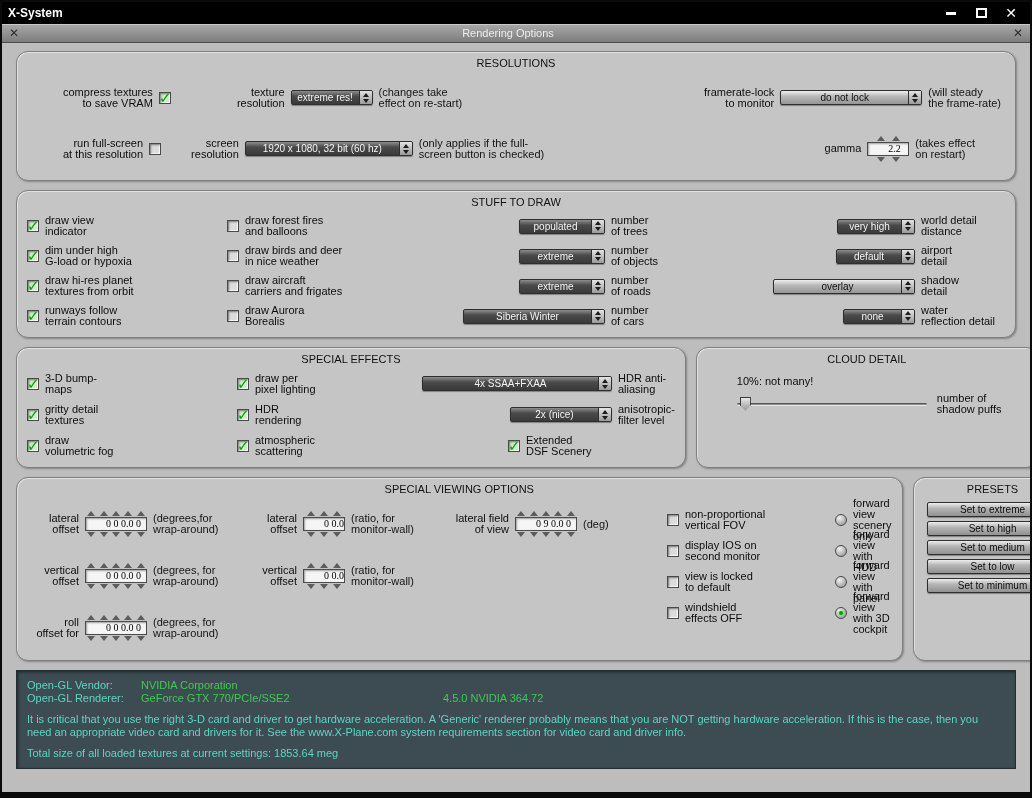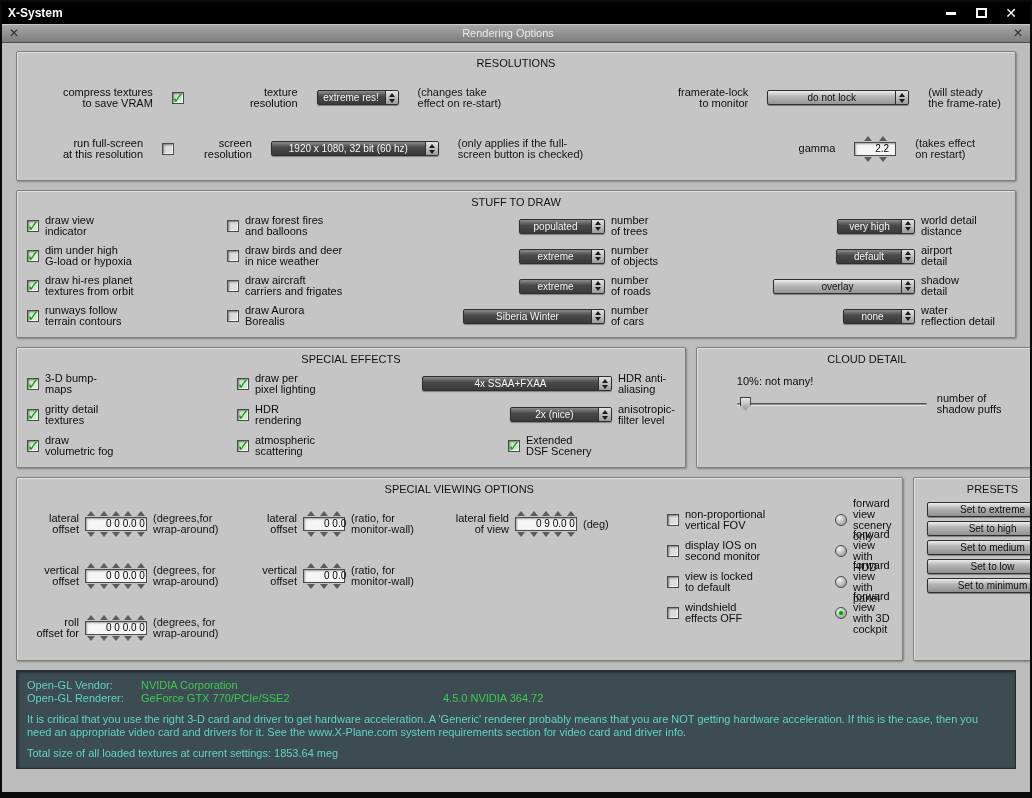--- a/index.html
+++ b/index.html
@@ -10,46 +10,46 @@
 .title{font-size:12px;font-weight:bold}
 .winbtns{margin-left:auto;display:flex;gap:12px;align-items:center;padding-right:4px}
 .winbtn{width:18px;height:15px;display:flex;align-items:center;justify-content:center;cursor:pointer}
 .g-min{width:10px;height:3px;background:#fff}
 .g-max{width:11px;height:10px;border:2px solid #fff}
 .g-x{color:#fff;font-size:14px;font-weight:bold;line-height:1}
 .subbar{height:19px;flex:none;background:linear-gradient(#a9a9a9,#7d7d7d);border-bottom:1px solid #4c4c4c;box-shadow:inset 0 1px 0 #c9c9c9;display:flex;align-items:center;justify-content:space-between;font-size:11px;position:relative}
 .subbar .sx{color:#2d2d2d;font-size:12px;font-weight:bold;padding:0 7px;cursor:pointer;z-index:2}
 .subbar .stitle{position:absolute;left:0;right:16px;text-align:center;color:#ececec;pointer-events:none}
 .content{flex:1;padding:8px 14px 8px;display:flex;flex-direction:column;gap:9px;background:#bdbdbd;overflow:hidden}
-.grp{background:#c5c5c5;border:1px solid #7f7f7f;border-radius:2px;box-shadow:inset 1px 1px 0 #e2e2e2,1px 1px 2px rgba(0,0,0,.3);padding:3px 10px 6px}
+.grp{background:#c5c5c5;border:1px solid #7f7f7f;border-radius:12px;box-shadow:inset 1px 1px 0 #e2e2e2,1px 1px 2px rgba(0,0,0,.3);padding:3px 10px 6px}
 .gtitle{text-align:center;font-size:11px;color:#111;height:17px;line-height:17px}
 .lbl{font-size:11px;line-height:11px;color:#0d0d0d;white-space:pre-line}
 .r{text-align:right}
 .note{color:#141414}
-.fgroup{display:flex;align-items:center;gap:19px}
+.fgroup{display:flex;align-items:center;gap:6px}
 .cb{width:12px;height:12px;flex:none;background:#dcdcdc;border:1px solid #4a4a4a;box-shadow:inset 1px 1px 2px rgba(0,0,0,.45),inset -1px -1px 1px #fff;position:relative;cursor:pointer}
 .cb.on{background:#cfe9cb}
 .cb.on::after{content:"\2713";position:absolute;left:-1px;top:-4px;font-size:15px;font-weight:bold;color:var(--green,#00a300)}
 .radio{width:12px;height:12px;flex:none;border-radius:50%;border:1px solid #4a4a4a;background:radial-gradient(circle at 35% 30%,#f2f2f2,#8a8a8a);position:relative;cursor:pointer}
 .radio.on::after{content:"";position:absolute;left:3px;top:3px;width:4px;height:4px;border-radius:50%;background:var(--green,#00a300);box-shadow:0 0 2px #2f2}
 .dd{display:flex;align-items:stretch;height:15px;border:1px solid #2e2e2e;border-radius:2px;box-shadow:0 1px 1px rgba(0,0,0,.35);cursor:pointer;flex:none}
 .dd .t{flex:1;font-size:10px;line-height:13px;text-align:center;padding:0 3px;white-space:nowrap;overflow:hidden}
 .dd.dark{background:linear-gradient(#8d8d8d,#4a4a4a 40%,#3a3a3a)}
 .dd.dark .t{color:#f4f4f4}
 .dd.light{background:linear-gradient(#efefef,#b9b9b9 40%,#969696)}
 .dd.light .t{color:#101010}
 .dd .arr{width:13px;flex:none;border-left:1px solid #2e2e2e;background:linear-gradient(#e3e3e3,#9b9b9b);display:flex;flex-direction:column;align-items:center;justify-content:center;gap:2px;border-radius:0 1px 1px 0}
 .tri-u{width:0;height:0;border-left:3px solid transparent;border-right:3px solid transparent;border-bottom:4px solid #1c1c1c}
 .tri-d{width:0;height:0;border-left:3px solid transparent;border-right:3px solid transparent;border-top:4px solid #1c1c1c}
 .wheel{display:flex;flex-direction:column;align-items:center;gap:1px;flex:none}
 .wrow{display:flex;justify-content:space-around;align-items:flex-end}
 .w5 .wrow{width:62px}.w3 .wrow{width:40px}.wg .wrow{width:30px}
 .au{width:0;height:0;border-left:4px solid transparent;border-right:4px solid transparent;border-bottom:5px solid #5c5c5c}
 .ad{width:0;height:0;border-left:4px solid transparent;border-right:4px solid transparent;border-top:5px solid #5c5c5c}
-.wbox{background:#f5f5f5;border:1px solid #4a4a4a;box-shadow:inset 1px 1px 2px rgba(0,0,0,.35);font-family:Liberation Sans, sans-serif;font-size:10px;line-height:12px;padding:0 20px;text-align:center;white-space:nowrap}
+.wbox{background:#f5f5f5;border:1px solid #4a4a4a;box-shadow:inset 1px 1px 2px rgba(0,0,0,.35);font-family:Liberation Serif, serif;font-size:10px;line-height:12px;padding:0 20px;text-align:center;white-space:nowrap}
 .w5 .wbox{width:62px}.w3 .wbox{width:40px}.wg .wbox{width:30px}
 .res-row{display:flex;align-items:center;height:51px}
 .stuff{display:flex}
 .scol1{width:200px}.scol2{width:228px}.scol3{width:300px}.scol4{flex:1}
 .cbrow,.ddrow,.radrow{display:flex;align-items:center;gap:6px;height:30px}
 .dd-slot{width:150px;display:flex;justify-content:flex-end;flex:none}
 .fx{display:flex}
 .fxc1{width:210px}.fxc2{width:185px}.fxc3{flex:1}
 .fx .cbrow,.fx .ddrow{height:31px}
 .fx-slot{width:190px;display:flex;justify-content:flex-end;flex:none}

